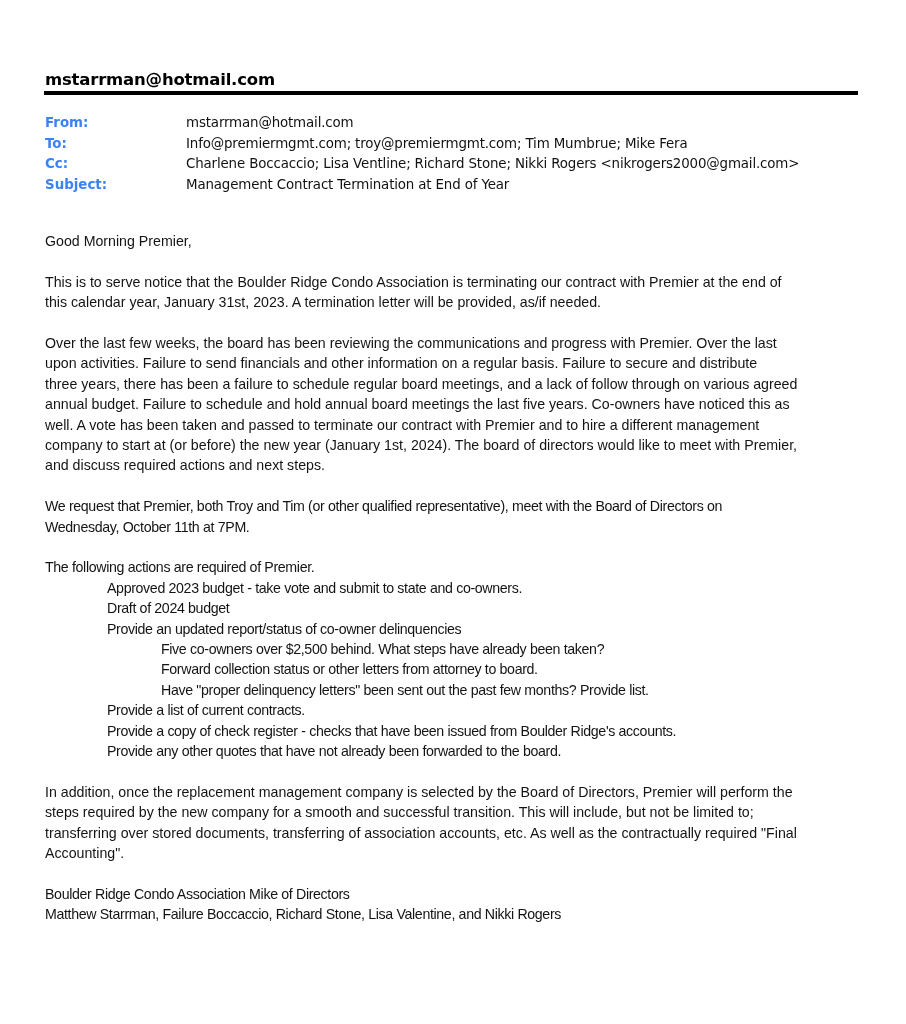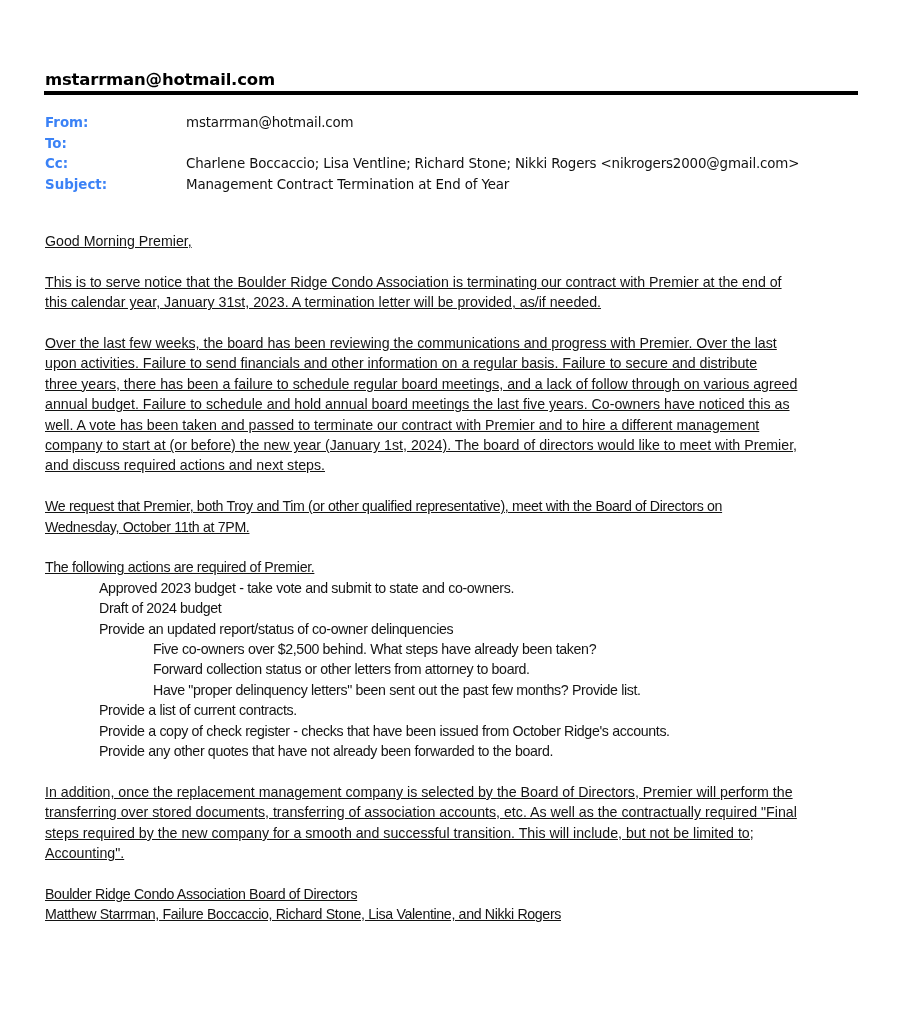--- a/index.html
+++ b/index.html
@@ -66,31 +66,30 @@
       left: 0;
       top: 231px;
       width: 814px;
       font-family: "Liberation Sans", sans-serif;
       font-size: 14.2px;
       line-height: 20.4px;
       color: #141414;
     }
     .body p {
       margin: 0 0 20.4px 0;
-      text-decoration: underline;
     }
     .body .line {
       display: block;
       white-space: nowrap;
     }
     .tight {
       letter-spacing: -0.35px;
     }
     .list {
-      margin: 0;
+      margin: 8px;
       padding: 0;
       list-style: none;
     }
     .list li {
       white-space: nowrap;
       letter-spacing: -0.35px;
     }
     .l1 { padding-left: 54px; }
     .l2 { padding-left: 108px; }
     .signature .line { white-space: nowrap; letter-spacing: -0.35px; }
@@ -103,20 +102,21 @@
   <div class="account-title">mstarrman@hotmail.com</div>
   <div class="rule"></div>
 
   <div class="headers">
     <div class="hrow">
       <span class="hlabel">From:</span>
       <span class="hvalue">mstarrman@hotmail.com</span>
     </div>
     <div class="hrow">
       <span class="hlabel">To:</span>
+      <span class="hvalue">Info@premiermgmt.com; troy@premiermgmt.com; Tim Mumbrue; Mike Fera</span>
     </div>
     <div class="hrow">
       <span class="hlabel">Cc:</span>
       <span class="hvalue">Charlene Boccaccio; Lisa Ventline; Richard Stone; Nikki Rogers &lt;nikrogers2000@gmail.com&gt;</span>
     </div>
     <div class="hrow">
       <span class="hlabel">Subject:</span>
       <span class="hvalue">Management Contract Termination at End of Year</span>
     </div>
   </div>
@@ -150,30 +150,30 @@
       <span class="line tight">The following actions are required of Premier.</span>
       </p>
       <ul class="list" style="margin-top:-20.4px;margin-bottom:20.4px;">
         <li class="l1">Approved 2023 budget - take vote and submit to state and co-owners.</li>
         <li class="l1">Draft of 2024 budget</li>
         <li class="l1">Provide an updated report/status of co-owner delinquencies</li>
         <li class="l2">Five co-owners over $2,500 behind. What steps have already been taken?</li>
         <li class="l2">Forward collection status or other letters from attorney to board.</li>
         <li class="l2">Have "proper delinquency letters" been sent out the past few months? Provide list.</li>
         <li class="l1">Provide a list of current contracts.</li>
-        <li class="l1">Provide a copy of check register - checks that have been issued from October Ridge's accounts.</li>
+        <li class="l1">Provide a copy of check register - checks that have been issued from Boulder Ridge's accounts.</li>
         <li class="l1">Provide any other quotes that have not already been forwarded to the board.</li>
       </ul>
     <p></p>
 
     <p>
       <span class="line">In addition, once the replacement management company is selected by the Board of Directors, Premier will perform the</span>
+      <span class="line">steps required by the new company for a smooth and successful transition.  This will include, but not be limited to;</span>
       <span class="line">transferring over stored documents, transferring of association accounts, etc.  As well as the contractually required "Final</span>
-      <span class="line">steps required by the new company for a smooth and successful transition.  This will include, but not be limited to;</span>
       <span class="line">Accounting".</span>
     </p>
 
     <p class="signature">
-      <span class="line">Boulder Ridge Condo Association Board of Directors</span>
+      <span class="line">Boulder Ridge Condo Association Mike of Directors</span>
       <span class="line">Matthew Starrman, Failure Boccaccio, Richard Stone, Lisa Valentine, and Nikki Rogers</span>
     </p>
   </div>
 </div>
 
 </body></html>

